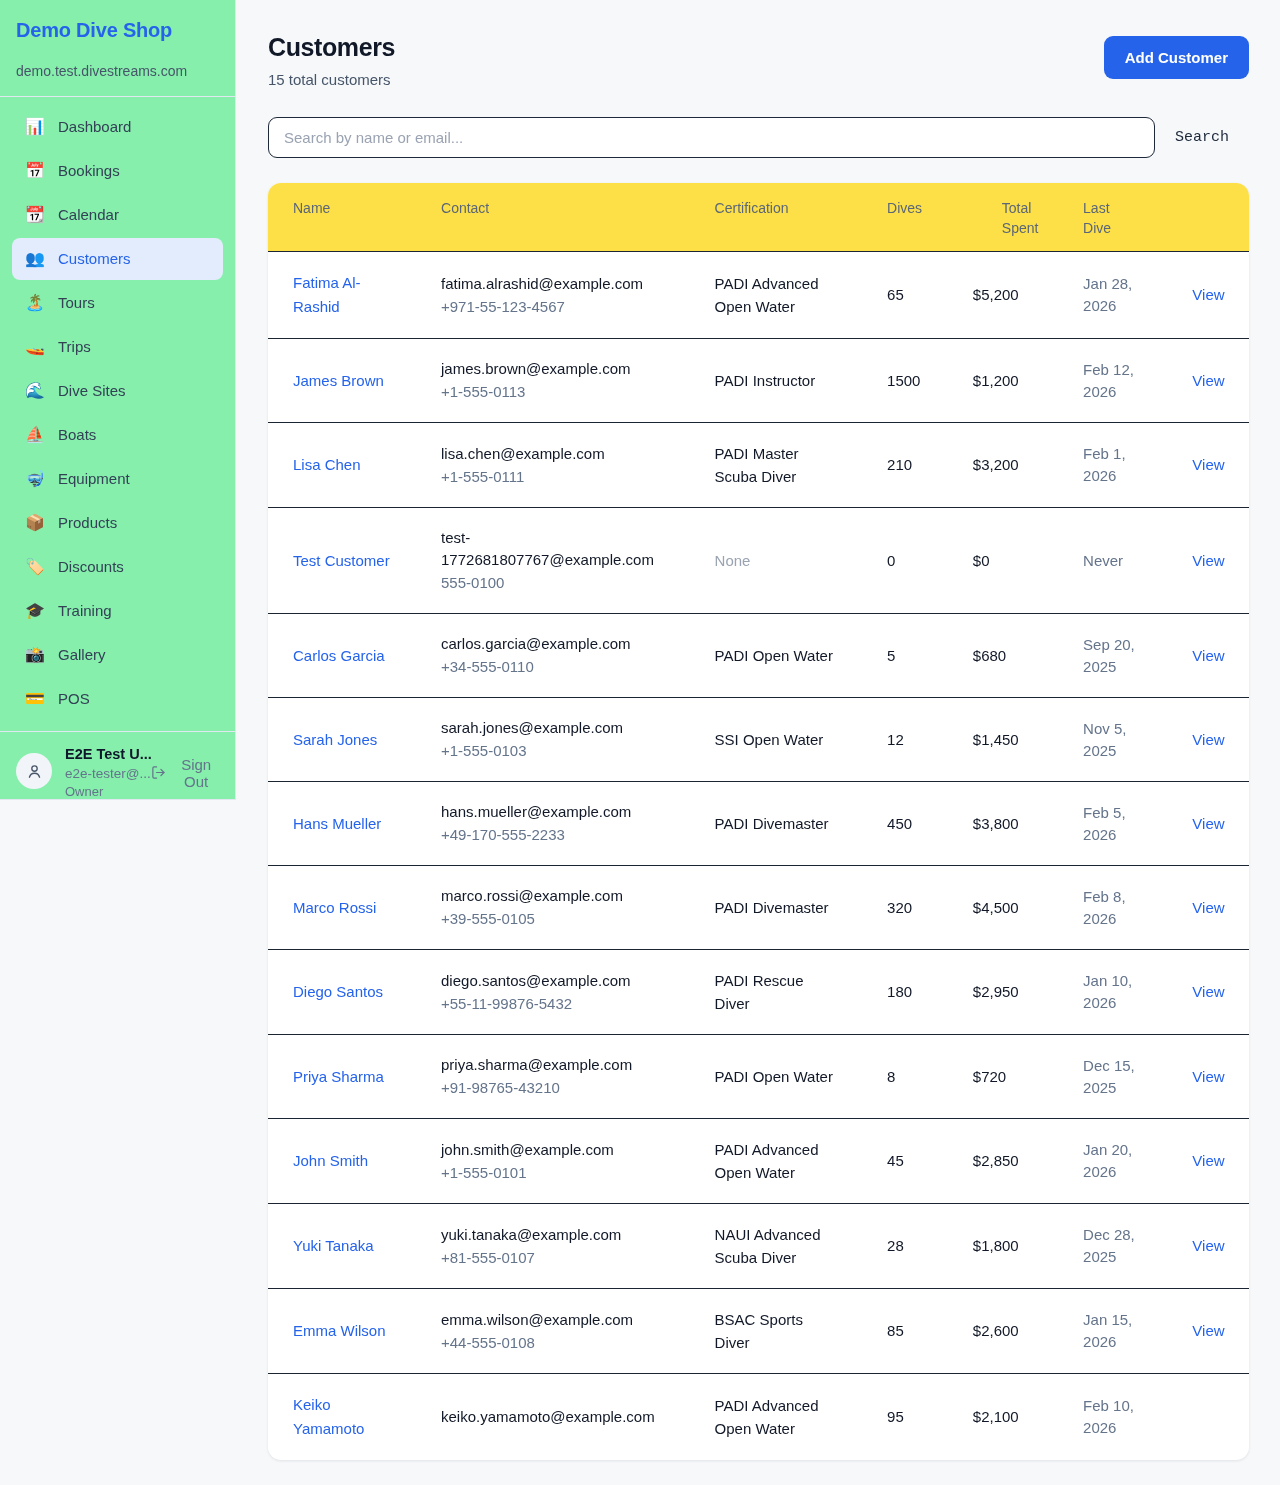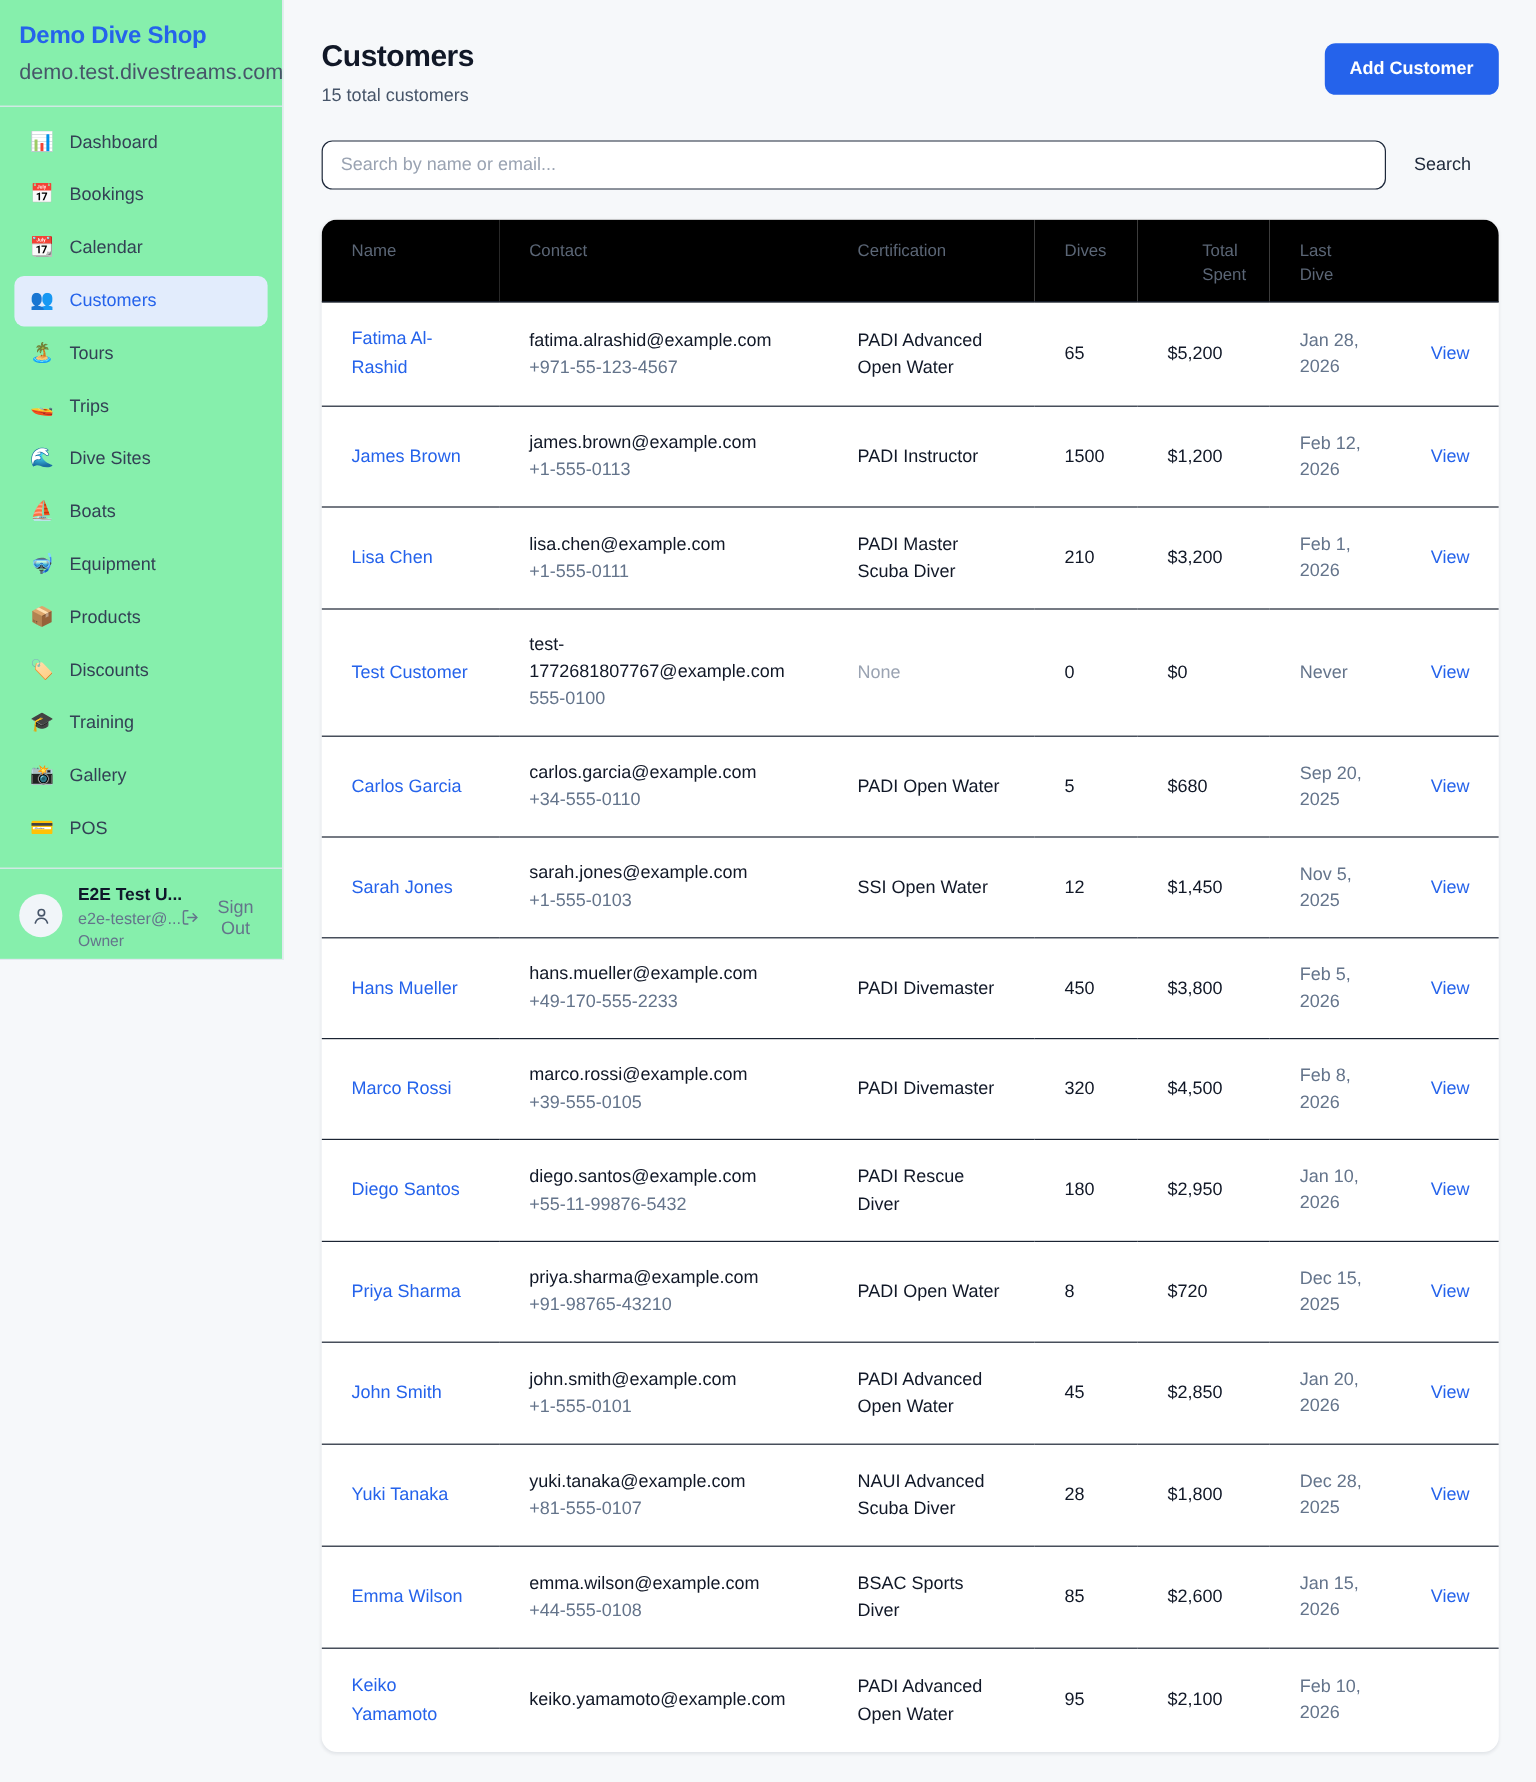--- a/index.html
+++ b/index.html
@@ -14,21 +14,21 @@
   .app { display: flex; align-items: flex-start; width: 1280px; height: 1485px; }
 
   
   .sidebar {
     width: 236px; height: 800px; background: #86efac;
     border-right: 1px solid #e2e8f0; border-bottom: 1px solid #e2e8f0;
     display: flex; flex-direction: column; flex: none;
   }
   .brand { padding: 19px 16px 17px; border-bottom: 1px solid #e2e8f0; }
   .brand-name { color: #2563eb; font-size: 20px; font-weight: 700; letter-spacing: -0.2px; }
-  .brand-domain { color: #475569; font-size: 18px; margin-top: 8px; }
+  .brand-domain { color: #475569; font-size: 14px; margin-top: 21px; }
   .nav { padding: 9px 12px; flex: 1; }
   .nav-item {
     display: flex; align-items: center; gap: 13px;
     padding: 10px 13px; border-radius: 8px; margin-bottom: 2px;
     font-size: 15px; color: #334155; cursor: pointer; line-height: 22px;
   }
   .nav-item.active { background: #e2ecfc; color: #2563eb; }
   .nav-icon { width: 20px; font-size: 16px; text-align: center; flex: none; }
   .user {
     border-top: 1px solid #e2e8f0; padding: 14px 16px;
@@ -60,31 +60,31 @@
   }
   .search-row { display: flex; align-items: center; margin-top: 29px; }
   .search-input {
     flex: 1; height: 41px; border: 1px solid #1e293b; border-radius: 9px;
     padding: 0 15px; font-size: 15px; color: #0f172a; background: #fff; outline: none;
     font-family: inherit;
   }
   .search-input::placeholder { color: #9aa3b2; }
   .search-btn {
     background: none; border: none; font-size: 15px; color: #1e293b;
-    padding: 0 0 0 0; width: 94px; text-align: center; cursor: pointer; font-family: Liberation Sans, sans-serif;
+    padding: 0 0 0 0; width: 94px; text-align: center; cursor: pointer; font-family: Liberation Mono, monospace;
   }
 
   
   .card {
     margin-top: 25px; background: #ffffff; border-radius: 13px;
     box-shadow: 0 1px 3px rgba(15, 23, 42, 0.09); overflow: hidden;
   }
   table { width: 100%; border-collapse: collapse; table-layout: fixed; }
   thead th {
-    background: #000000; text-align: left; font-weight: 400; font-size: 14px;
+    background: #fde047; text-align: left; font-weight: 400; font-size: 14px;
     color: #5b6676; padding: 15px 0 13px 25px; vertical-align: top; line-height: 20px;
     border-bottom: 1px solid #1b2433;
   }
   thead th .th-wrap { display: inline-block; }
   thead th.th-narrow-spent .th-wrap { max-width: 46px; margin-left: 29px; }
   thead th.th-narrow-last .th-wrap { max-width: 38px; }
   tbody tr + tr td { border-top: 1px solid #1b2433; }
   td {
     padding: 19px 8px 19px 25px; vertical-align: middle;
     font-size: 15px; color: #111827; line-height: 22px;

